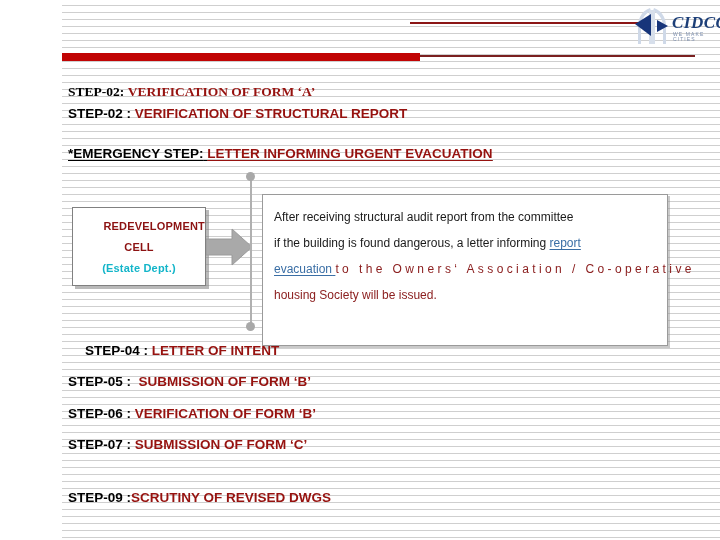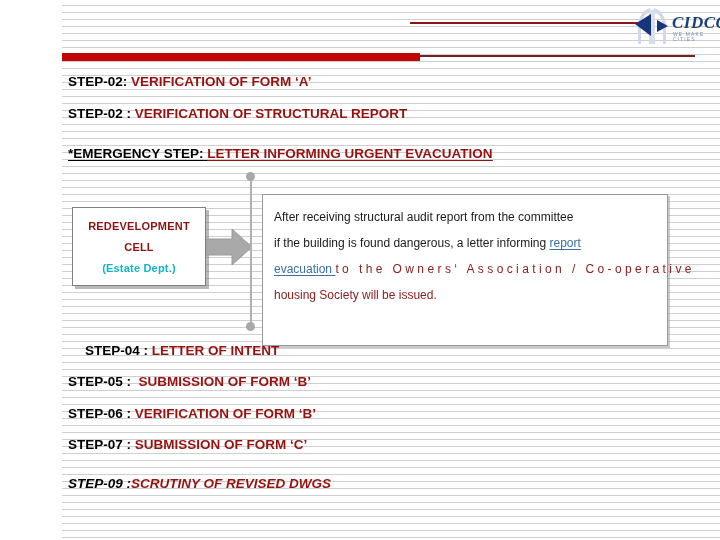--- a/index.html
+++ b/index.html
@@ -144,20 +144,21 @@
     box-shadow: 3px 3px 0 rgba(128,128,128,0.55);
     box-sizing: border-box;
     text-align: center;
   }
   #cell-box .cell-line-1 {
     margin-top: 12px;
     font-size: 11px;
     font-weight: bold;
     color: #8c1212;
     letter-spacing: 0.2px;
+    text-align: right;
   }
   #cell-box .cell-line-2 {
     margin-top: 9px;
     font-size: 11px;
     font-weight: bold;
     color: #8c1212;
     letter-spacing: 0.2px;
   }
   #cell-box .cell-line-3 {
     margin-top: 9px;
@@ -241,21 +242,21 @@
       <path d="M18 4 C9 7, 5 16, 6 26 L6 40 L9 40 L9 26 C8 17, 12 10, 19 7 Z" fill="#cfd9e8"></path>
       <path d="M22 4 C31 7, 35 16, 34 26 L34 40 L31 40 L31 26 C32 17, 28 10, 21 7 Z" fill="#cfd9e8"></path>
       <rect x="17" y="6" width="6" height="34" fill="#d7dfeb"></rect>
       <path d="M3 20 L19 10 L19 32 Z" fill="#17357a"></path>
       <path d="M25 16 L36 22 L25 28 Z" fill="#17357a"></path>
     </svg>
     <div class="logo-wordmark">CIDCO</div>
     <div class="logo-tagline">WE MAKE CITIES</div>
   </div>
 
-  <div class="step-line" style="top:74px;">
+  <div class="step-line" style="top:84px;font-family:Liberation Serif, serif;">
     <span class="step-key">STEP-02:</span><span>&nbsp;</span><span class="step-val">VERIFICATION OF FORM ‘A’</span>
   </div>
 
   <div class="step-line" style="top:106px;">
     <span class="step-key">STEP-02 :</span><span>&nbsp;</span><span class="step-val">VERIFICATION OF STRUCTURAL REPORT</span>
   </div>
 
   <div class="step-line underlined" style="top:146px;">
     <span class="step-key">*EMERGENCY STEP:</span><span>&nbsp;</span><span class="step-val">LETTER INFORMING URGENT EVACUATION</span>
   </div>
@@ -301,17 +302,17 @@
 
   <div class="step-line" style="top:406px;">
     <span class="step-key">STEP-06 :</span><span>&nbsp;</span><span class="step-val">VERIFICATION OF FORM ‘B’</span>
   </div>
 
   <div class="step-line" style="top:437px;">
     <span class="step-key">STEP-07 :</span><span>&nbsp;</span><span class="step-val">SUBMISSION OF FORM ‘C’</span>
   </div>
 
 
-  <div class="step-line" style="top:476px;font-style:italic;">
+  <div class="step-line" style="top:490px;">
     <span class="step-key">STEP-09 :</span><span class="step-val">SCRUTINY OF REVISED DWGS</span>
   </div>
 
 </div>
 
 </body></html>

